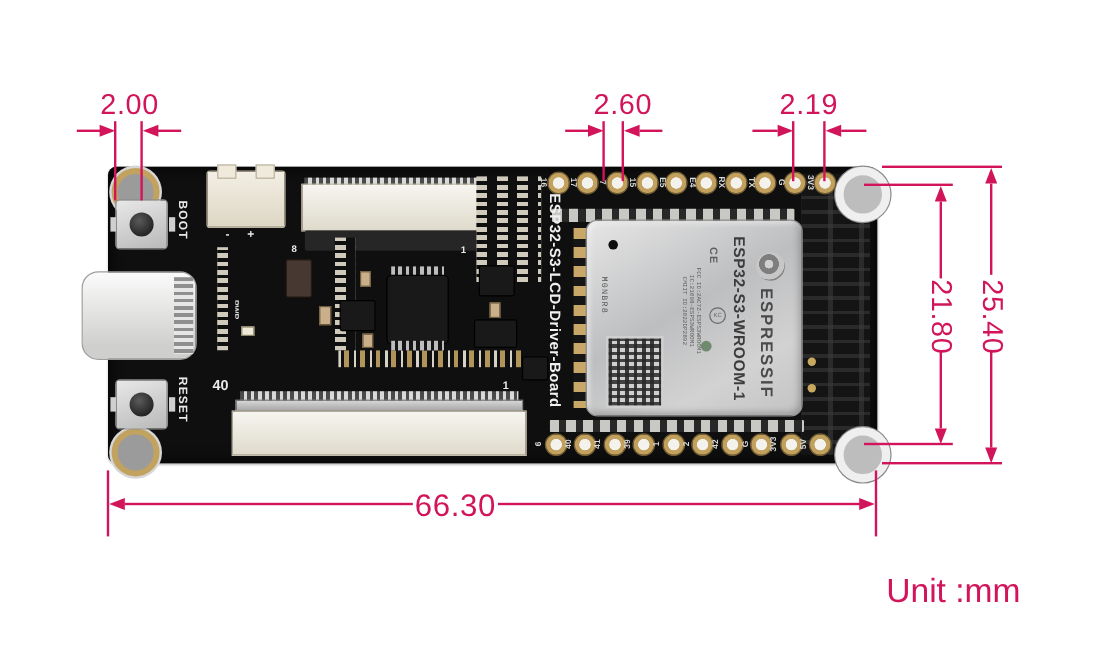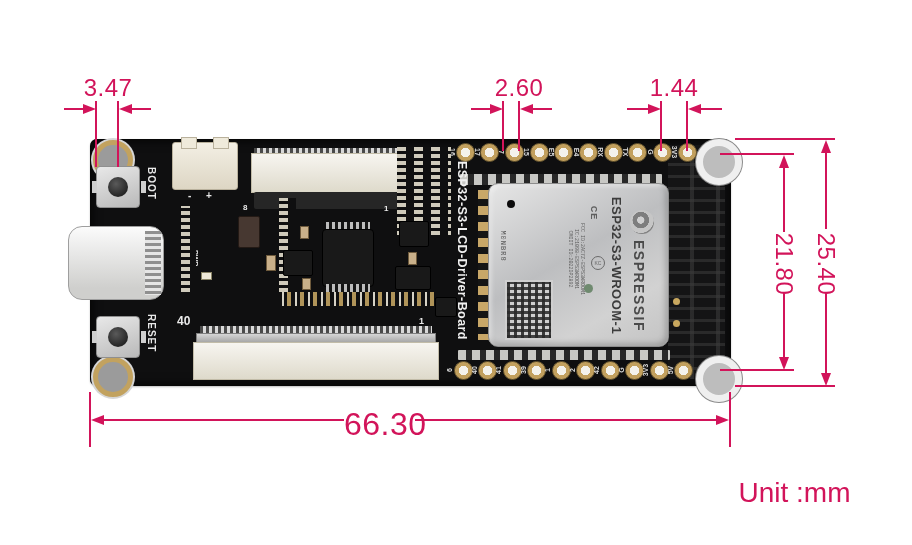--- a/index.html
+++ b/index.html
@@ -203,37 +203,37 @@
     <div>CMIIT ID:2022DP2892</div>
   </div>
   <div class="abs mod-rot mod-ce" style="left:98px;top:24px;">CE</div>
   <div class="abs" style="left:102px;top:72px;width:12px;height:12px;border:1px solid #6a6a6a;border-radius:50%;font-size:5px;color:#6a6a6a;text-align:center;line-height:12px;">KC</div>
   <div class="abs" style="left:95px;top:100px;width:9px;height:9px;border-radius:50%;background:#6f8a6f;"></div>
   <div class="abs mod-rot mod-model" style="left:42px;top:74px;width:170px;text-align:center;">ESP32-S3-WROOM-1</div>
   <div class="abs swirl" style="left:141px;top:26px;"></div>
   <div class="abs mod-rot mod-brand" style="left:95px;top:94px;width:110px;text-align:center;">ESPRESSIF</div>
 </div>
 
-<div class="abs dim-text" style="left:78px;top:74px;width:60px;">3.47</div>
+<div class="abs dim-text" style="left:78px;top:74px;width:60px;">2.00</div>
 <div class="abs dim-line" style="left:95px;top:101px;width:2px;height:66px;"></div>
 <div class="abs dim-line" style="left:117px;top:101px;width:2px;height:66px;"></div>
 <div class="abs dim-line" style="left:64px;top:108px;width:20px;height:2px;"></div>
 <div class="abs ah r" style="left:83px;top:104px;"></div>
 <div class="abs ah l" style="left:119px;top:104px;"></div>
 <div class="abs dim-line" style="left:131px;top:108px;width:20px;height:2px;"></div>
 
 <div class="abs dim-text" style="left:489px;top:74px;width:60px;">2.60</div>
 <div class="abs dim-line" style="left:502px;top:101px;width:2px;height:50px;"></div>
 <div class="abs dim-line" style="left:518px;top:101px;width:2px;height:50px;"></div>
 <div class="abs dim-line" style="left:471px;top:108px;width:19px;height:2px;"></div>
 <div class="abs ah r" style="left:490px;top:104px;"></div>
 <div class="abs ah l" style="left:520px;top:104px;"></div>
 <div class="abs dim-line" style="left:533px;top:108px;width:19px;height:2px;"></div>
 
-<div class="abs dim-text" style="left:644px;top:74px;width:60px;">1.44</div>
+<div class="abs dim-text" style="left:644px;top:74px;width:60px;">2.19</div>
 <div class="abs dim-line" style="left:660px;top:101px;width:2px;height:50px;"></div>
 <div class="abs dim-line" style="left:686px;top:101px;width:2px;height:50px;"></div>
 <div class="abs dim-line" style="left:627px;top:108px;width:21px;height:2px;"></div>
 <div class="abs ah r" style="left:648px;top:104px;"></div>
 <div class="abs ah l" style="left:688px;top:104px;"></div>
 <div class="abs dim-line" style="left:701px;top:108px;width:21px;height:2px;"></div>
 
 <div class="abs dim-line" style="left:720px;top:153px;width:74px;height:2px;"></div>
 <div class="abs dim-line" style="left:720px;top:369px;width:74px;height:2px;"></div>
 <div class="abs ah u" style="left:779px;top:155px;"></div>
@@ -247,17 +247,17 @@
 <div class="abs ah u" style="left:821px;top:140px;"></div>
 <div class="abs dim-line" style="left:825px;top:153px;width:2px;height:76px;"></div>
 <div class="abs dim-text rot" style="left:794px;top:250px;width:64px;">25.40</div>
 <div class="abs dim-line" style="left:825px;top:292px;width:2px;height:81px;"></div>
 <div class="abs ah d" style="left:821px;top:373px;"></div>
 
 <div class="abs dim-line" style="left:89px;top:392px;width:2px;height:55px;"></div>
 <div class="abs dim-line" style="left:729px;top:392px;width:2px;height:55px;"></div>
 <div class="abs ah l" style="left:91px;top:415px;"></div>
 <div class="abs dim-line" style="left:104px;top:419px;width:240px;height:2px;"></div>
-<div class="abs dim-text" style="left:344px;top:406px;width:71px;font-size:32px;">66.30</div>
+<div class="abs dim-text" style="left:344px;top:406px;width:71px;font-size:26px;">66.30</div>
 <div class="abs dim-line" style="left:415px;top:419px;width:302px;height:2px;"></div>
 <div class="abs ah r" style="left:716px;top:415px;"></div>
 
 <div class="abs unit-text" style="left:712px;top:477px;width:165px;">Unit :mm</div>
 
 </body></html>

